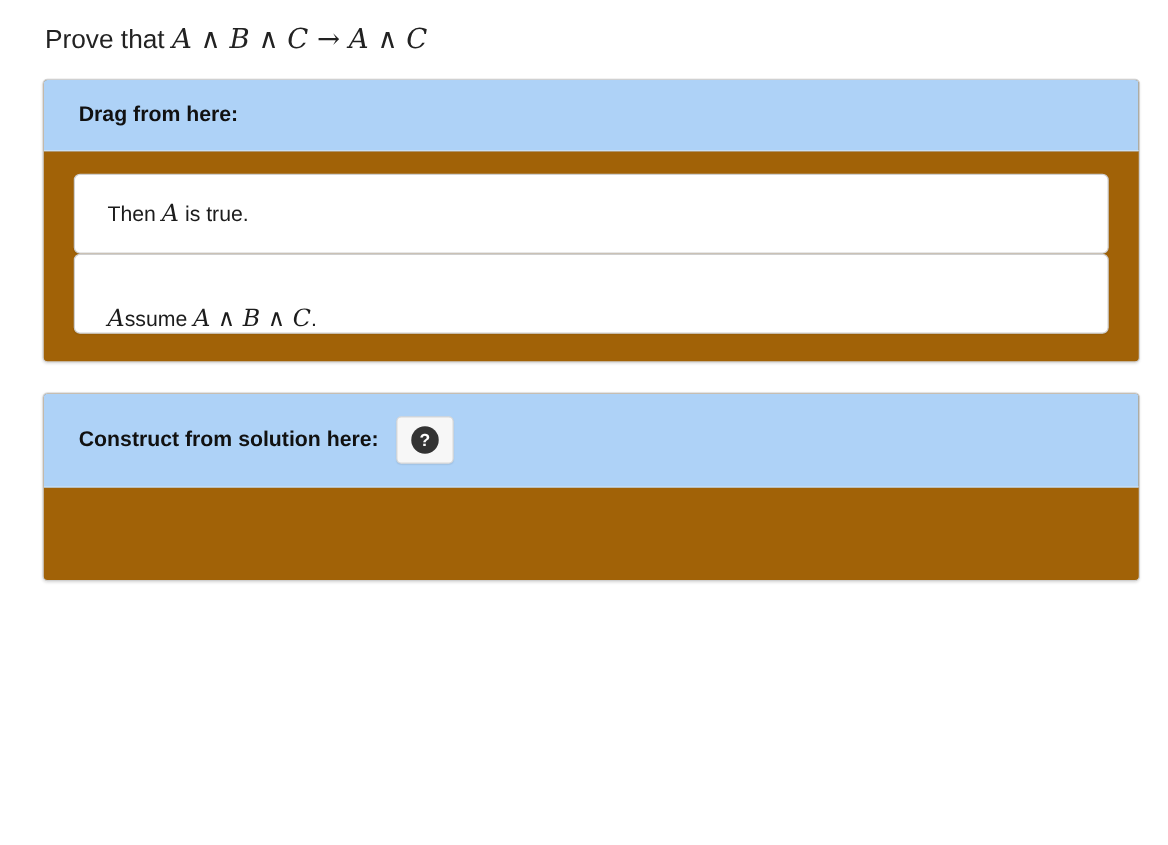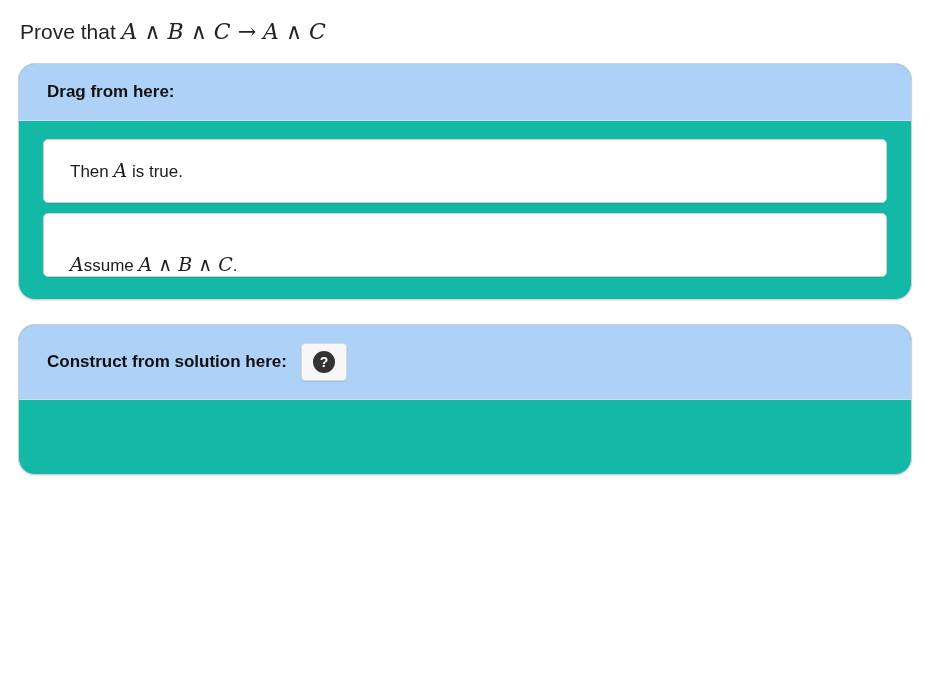--- a/index.html
+++ b/index.html
@@ -8,43 +8,43 @@
     background: #ffffff;
   }
   body {
     width: 934px;
     height: 676px;
     font-family: "Liberation Sans", sans-serif;
     color: #1a1a1a;
     overflow: hidden;
   }
   .page {
-    padding: 18px 22px 0 18px;
+    padding: 18px 22px 0 34px;
     box-sizing: border-box;
   }
   
   .prompt {
     font-size: 21px;
     line-height: 1.3;
     color: #222222;
     margin: 0 0 16px 2px;
     white-space: nowrap;
   }
   .math {
     font-family: "DejaVu Serif", "Liberation Serif", serif;
     font-style: italic;
     font-size: 21px;
   }
   .prompt .math { font-size: 22px; }
 
   
   .panel {
     border: 1px solid #d0d0d0;
-    border-radius: 17px;
-    background: #14b8a6;
+    border-radius: 4px;
+    background: #a16207;
     box-shadow: 0 1px 2px rgba(0,0,0,0.10);
     overflow: hidden;
     margin-bottom: 24px;
   }
   .panel-header {
     background: #aed2f7;
     padding: 18px 28px;
     font-weight: bold;
     font-size: 17px;
     color: #111111;
@@ -62,21 +62,20 @@
   .item {
     background: #ffffff;
     border: 1px solid #cfcfcf;
     border-radius: 5px;
     padding: 0 26px;
     height: 62px;
     display: flex;
     align-items: center;
     font-size: 17px;
     color: #1c1c1c;
-    margin-bottom: 10px;
     box-shadow: 0 1px 1px rgba(0,0,0,0.06);
     cursor: move;
     white-space: nowrap;
   }
   .item:last-child { margin-bottom: 0; align-items: flex-end; }
   .item .math { font-size: 19px; }
 
   
   .help-btn {
     width: 44px;

